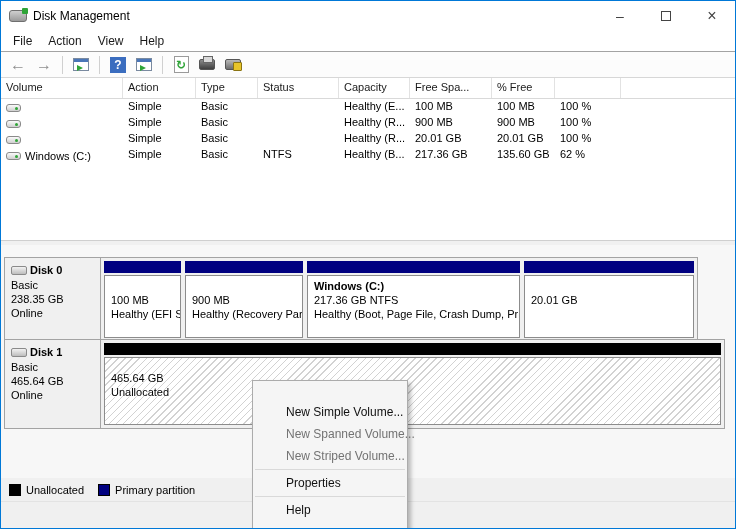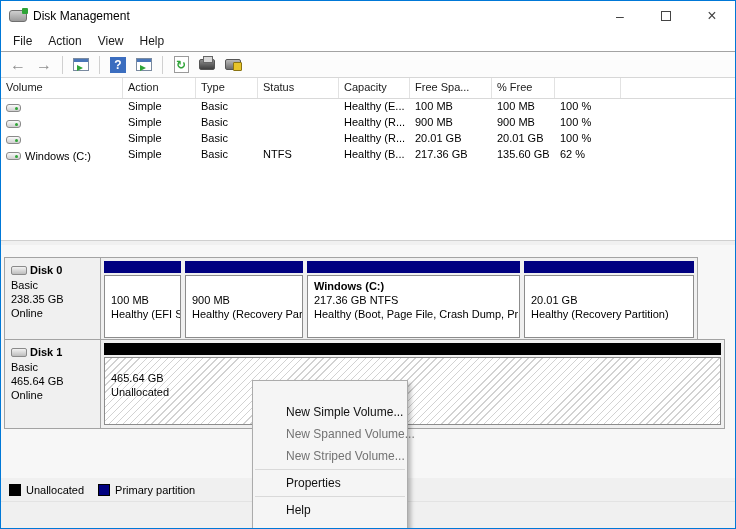--- a/index.html
+++ b/index.html
@@ -276,21 +276,20 @@
           <div class="part-box">
             <span class="part-line l1b">Windows  (C:)</span>
             <span class="part-line">217.36 GB NTFS</span>
             <span class="part-line">Healthy (Boot, Page File, Crash Dump, Pri</span>
           </div>
         </div>
         <div class="part" style="flex:1;">
           <div class="part-bar primary"></div>
           <div class="part-box v-pad">
             <span class="part-line">20.01 GB</span>
-            <span class="part-line">Healthy (Recovery Partition)</span>
           </div>
         </div>
       </div>
     </div>
 
     <div class="disk-row d1">
       <div class="disk-label">
         <div class="disk-name-line">
           <span class="disk-drive-ico"></span>
           <span>Disk 1</span>

